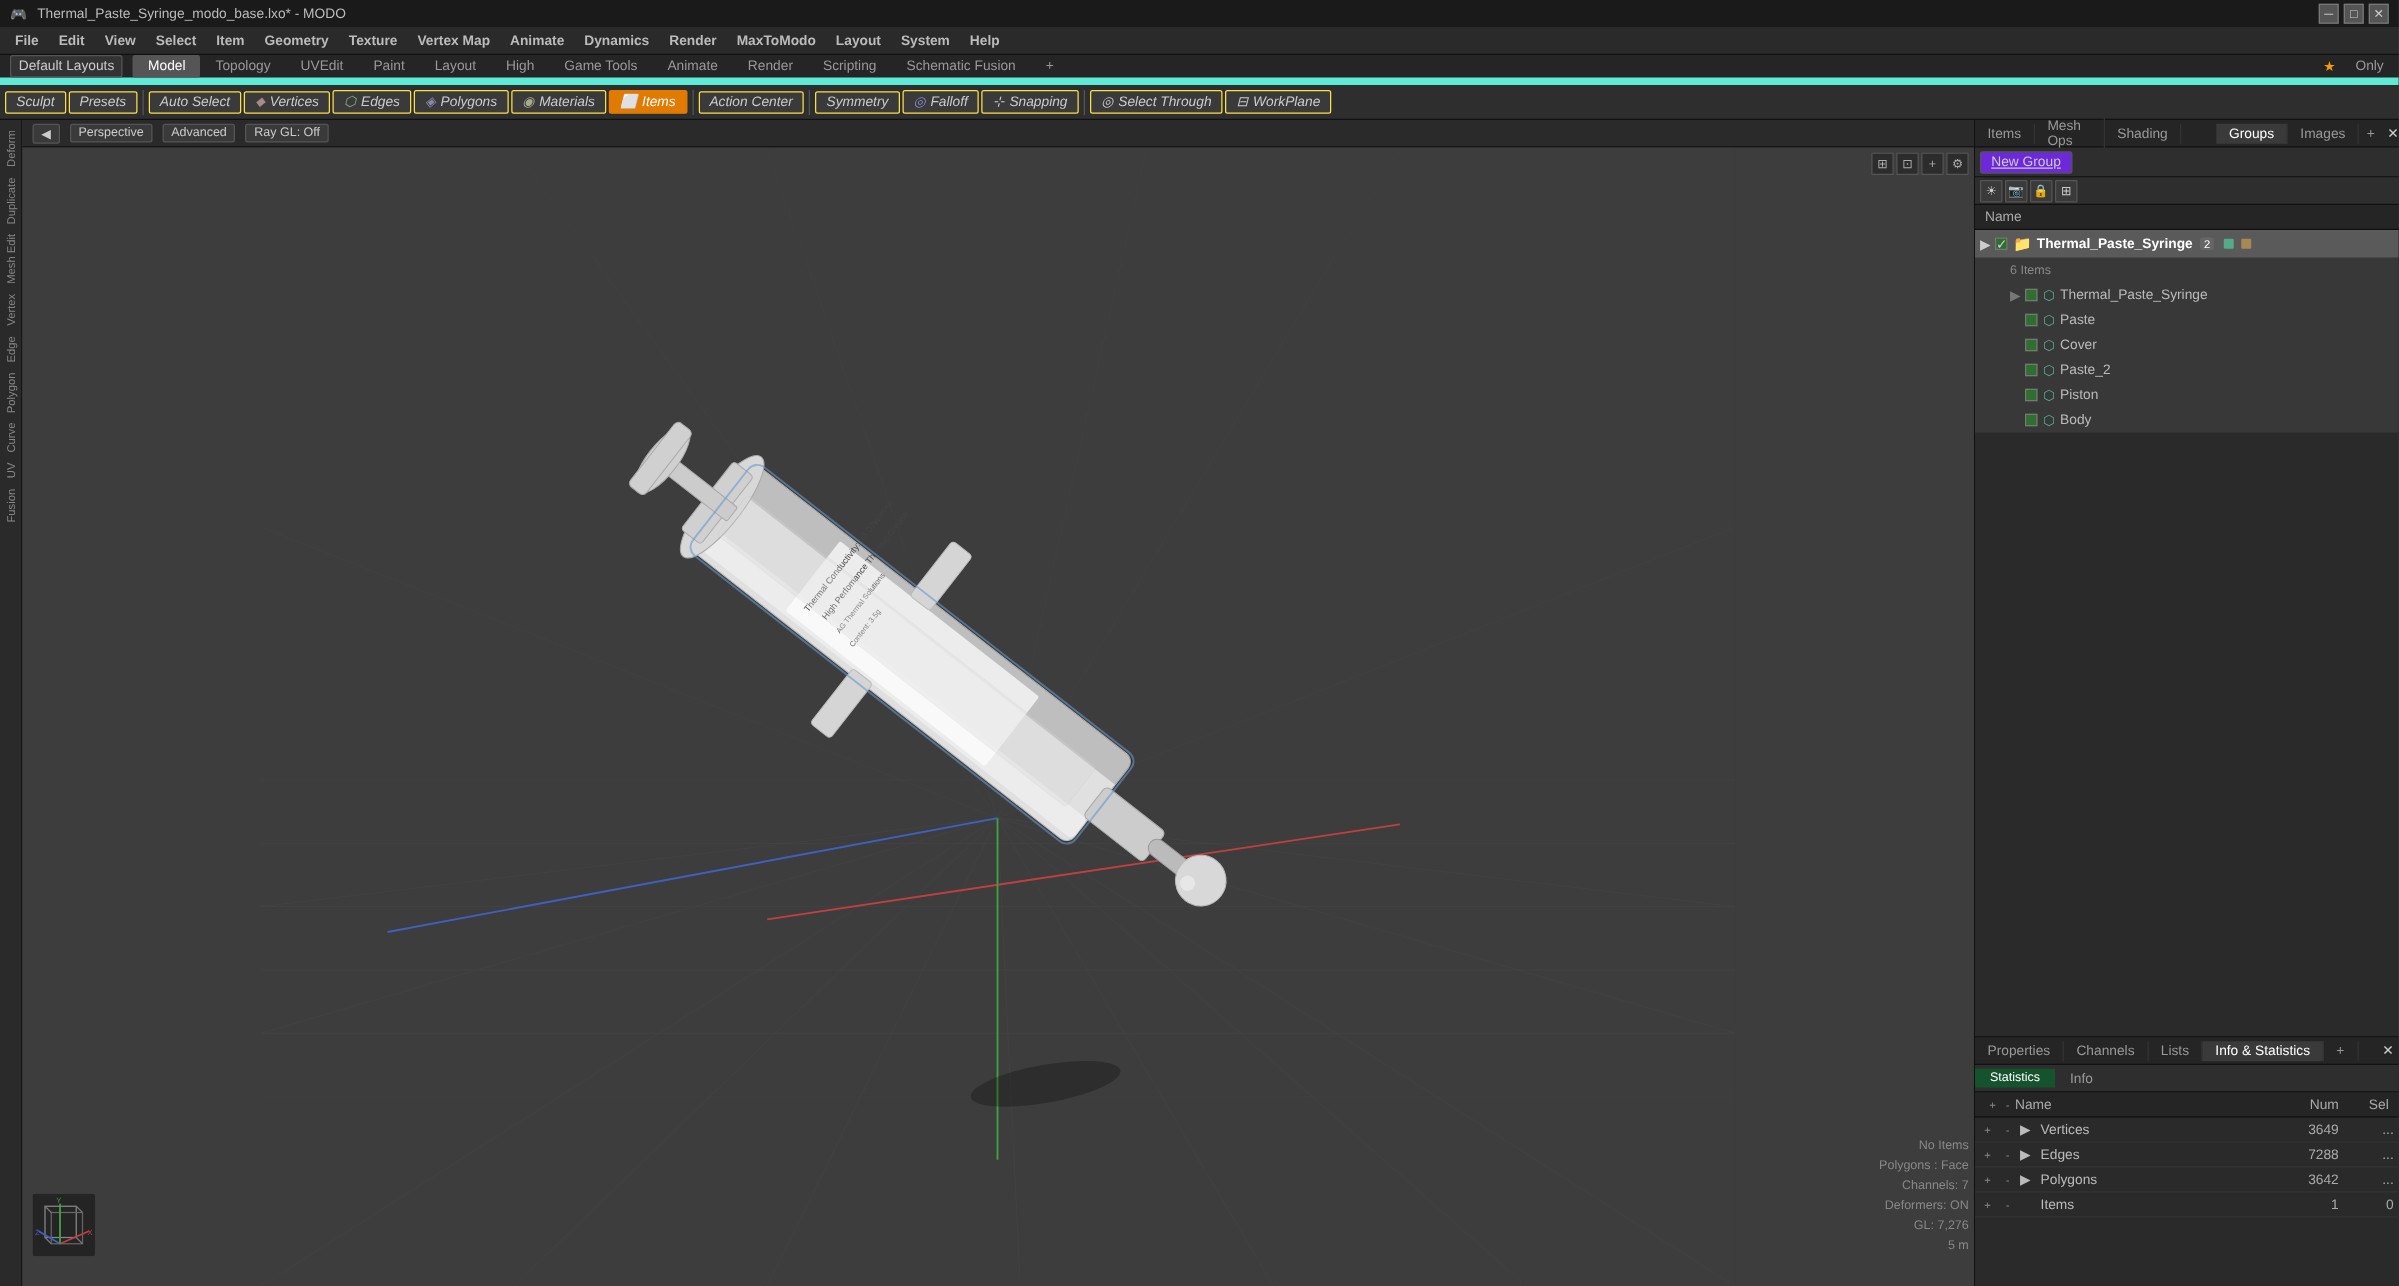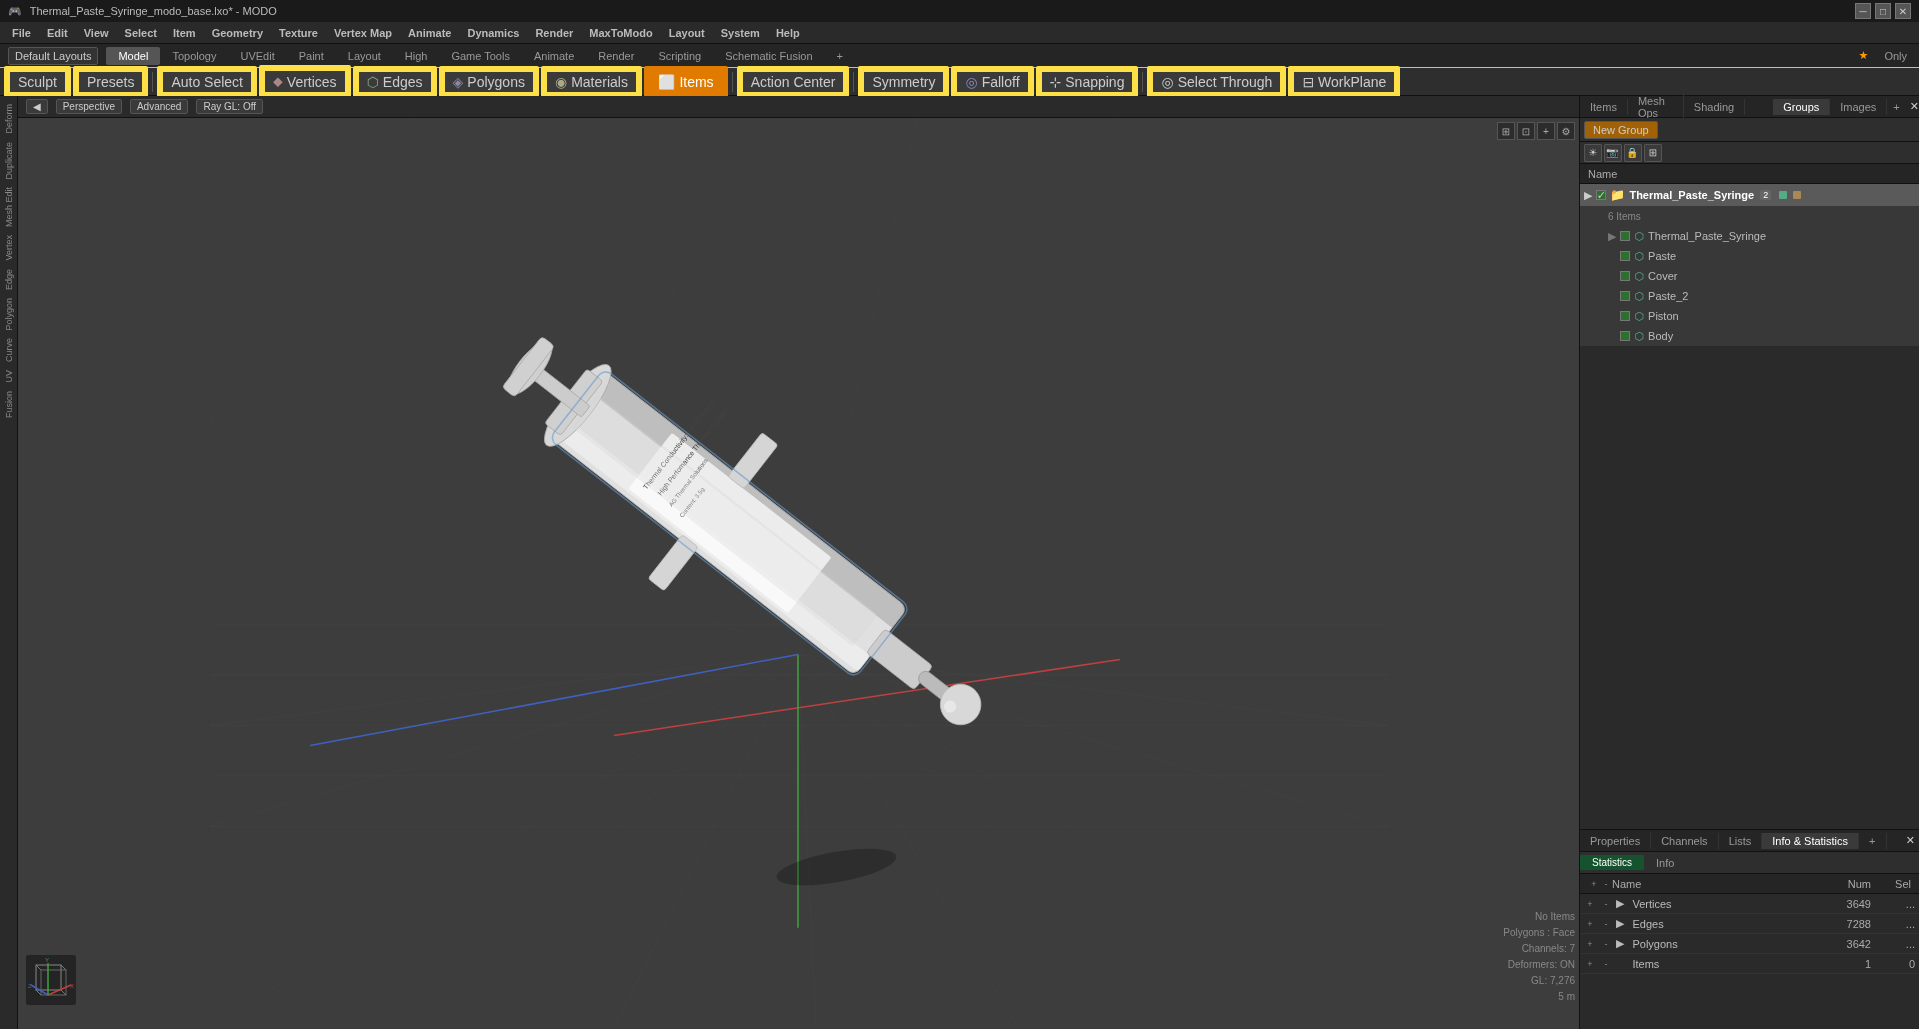--- a/index.html
+++ b/index.html
@@ -9,30 +9,30 @@
     #titlebar { height: 22px; background: #1a1a1a; display: flex; align-items: center; justify-content: space-between; padding: 0 8px; color: #bbb; font-size: 11px; }
     #titlebar-left { display: flex; align-items: center; gap: 8px; }
     #titlebar-right { display: flex; gap: 4px; }
     .titlebar-btn { width: 16px; height: 16px; background: #555; border: 1px solid #777; display: flex; align-items: center; justify-content: center; cursor: pointer; font-size: 10px; color: #ccc; }
 
     
     #menubar { height: 22px; background: #2a2a2a; display: flex; align-items: center; padding: 0 4px; border-bottom: 1px solid #111; font-weight: bold; }
     .menu-item { padding: 2px 8px; color: #bbb; cursor: pointer; font-size: 11px; }
 
     
-    #layout-tabs { height: 24px; background: #252525; display: flex; align-items: center; padding: 0 4px; border-bottom: 1px solid #5eead4; }
+    #layout-tabs { height: 24px; background: #252525; display: flex; align-items: center; padding: 0 4px; border-bottom: 6px solid #5eead4; }
     .layout-tab { padding: 3px 12px; color: #999; cursor: pointer; font-size: 11px; border-radius: 2px; }
     .layout-tab.active { background: #555; color: #fff; }
     #layout-dropdown { padding: 2px 6px; background: #333; border: 1px solid #555; color: #ccc; font-size: 11px; border-radius: 2px; cursor: pointer; margin-left: 4px; }
     .star-icon { color: #f90; margin-left: auto; font-size: 11px; padding-right: 8px; }
     .only-label { color: #999; font-size: 11px; }
 
     
     #toolbar { height: 28px; background: #2e2e2e; display: flex; align-items: center; padding: 0 4px; gap: 2px; border-bottom: 1px solid #111; }
-    .toolbar-btn { padding: 2px 8px; background: #3a3a3a; border: 6px solid #fde047; color: #ccc; cursor: pointer; font-size: 14px; border-radius: 2px; display: flex; align-items: center; gap: 4px; white-space: nowrap; }
+    .toolbar-btn { padding: 2px 8px; background: #3a3a3a; border: 1px solid #fde047; color: #ccc; cursor: pointer; font-size: 11px; border-radius: 2px; display: flex; align-items: center; gap: 4px; white-space: nowrap; font-style: italic; }
     .toolbar-btn.active { background: #e07b00; border-color: #e07b00; color: #fff; }
     .toolbar-sep { width: 1px; height: 20px; background: #555; margin: 0 2px; }
 
     
     #main { display: flex; height: calc(1029px - 22px - 22px - 24px - 28px); }
 
     
     #left-sidebar { width: 18px; background: #2a2a2a; display: flex; flex-direction: column; align-items: center; padding-top: 4px; border-right: 1px solid #111; }
     .sidebar-label { writing-mode: vertical-rl; transform: rotate(180deg); font-size: 9px; color: #888; padding: 4px 2px; cursor: pointer; white-space: nowrap; }
 
@@ -63,21 +63,21 @@
 
     
     #right-tabs { height: 22px; background: #252525; display: flex; align-items: center; border-bottom: 1px solid #111; }
     .right-tab { padding: 2px 10px; color: #999; cursor: pointer; font-size: 11px; border-right: 1px solid #333; }
     .right-tab.active { background: #3a3a3a; color: #fff; margin-left: 28px; }
     .right-tab-add { padding: 2px 6px; color: #999; cursor: pointer; margin-left: auto; }
 
     
     #items-panel { flex: 1; display: flex; flex-direction: column; overflow: hidden; }
     #items-toolbar { height: 24px; background: #2e2e2e; display: flex; align-items: center; padding: 0 4px; gap: 2px; border-bottom: 1px solid #111; }
-    .items-tool-btn { padding: 2px 8px; background: #a16207; border: 1px solid #555; color: #ccc; cursor: pointer; font-size: 11px; border-radius: 2px; }
+    .items-tool-btn { padding: 2px 8px; background: #6d28d9; border: 1px solid #555; color: #ccc; cursor: pointer; font-size: 11px; border-radius: 2px; text-decoration: underline; }
     #items-col-header { height: 20px; display: flex; align-items: center; padding: 0 8px; background: #252525; border-bottom: 1px solid #111; color: #aaa; font-size: 11px; }
     #items-tree { flex: 1; overflow-y: auto; }
 
     .tree-group { background: #383838; }
     .tree-group-header { height: 22px; display: flex; align-items: center; padding: 0 4px; gap: 4px; color: #ccc; font-size: 11px; cursor: pointer; }
     .tree-group-header.selected { background: #5a5a5a; }
     .tree-item { height: 20px; display: flex; align-items: center; padding: 0 8px; gap: 4px; color: #bbb; font-size: 11px; cursor: pointer; }
     .tree-indent { padding-left: 28px; }
 
     

